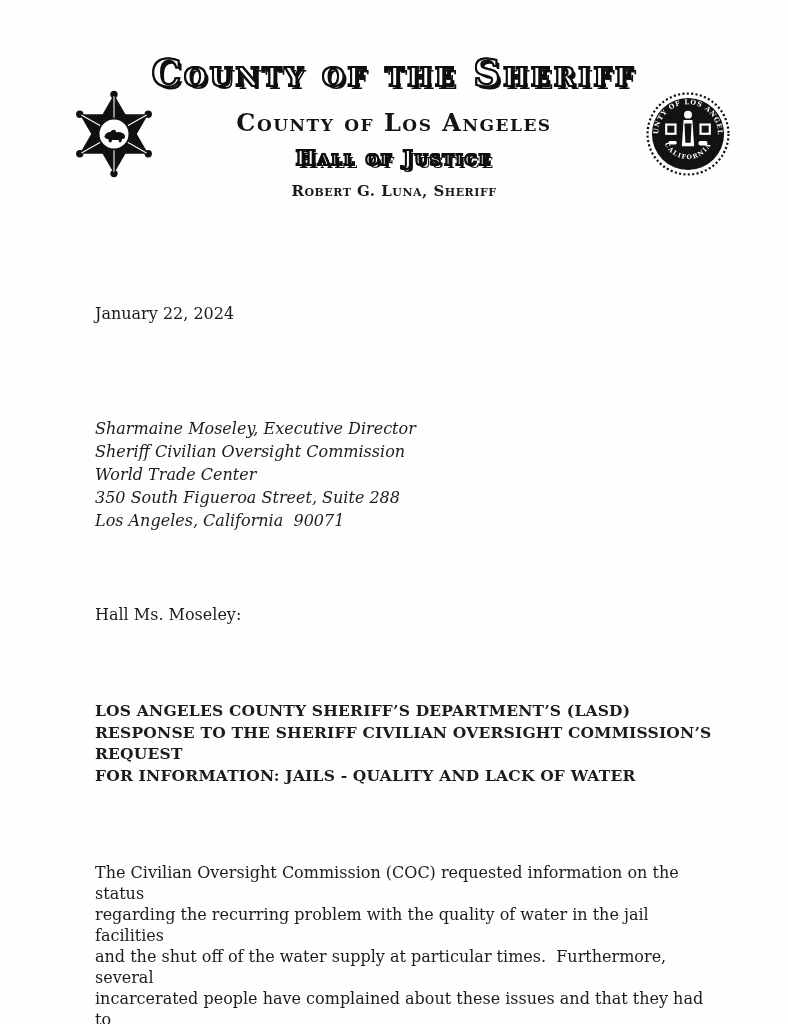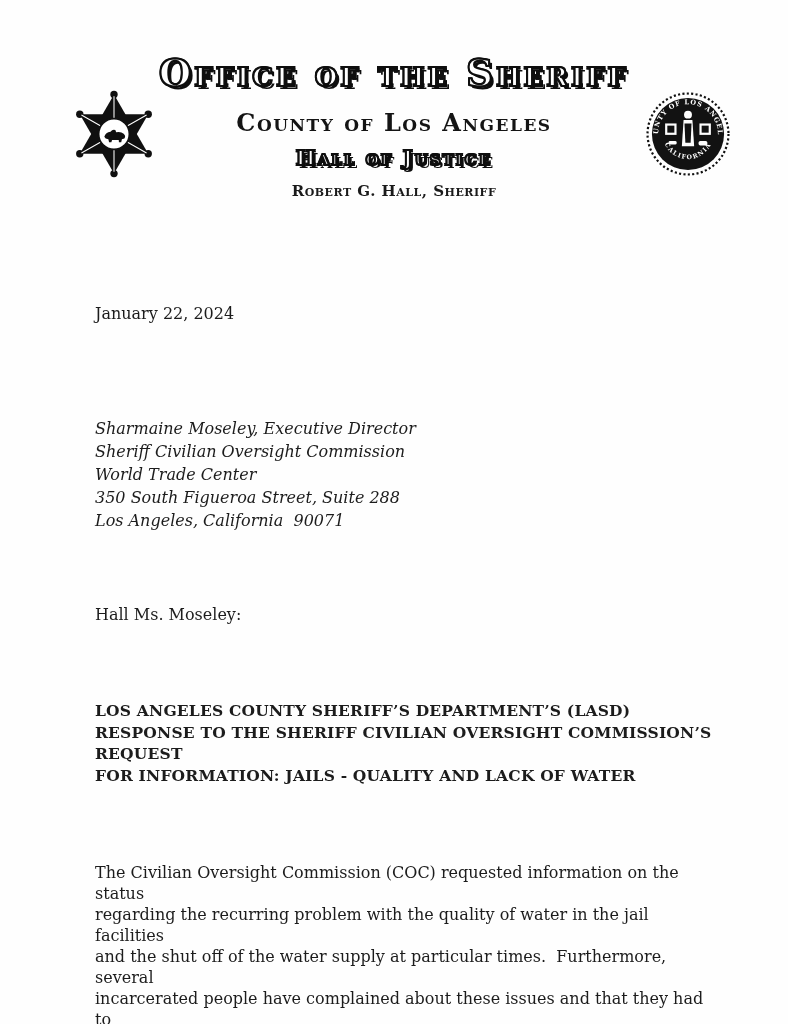--- a/index.html
+++ b/index.html
@@ -99,24 +99,24 @@
       <path d="M45 38 L55 38 L57 68 L43 68 Z" fill="#fefefe"></path>
       <path d="M46 42 L54 42 L53 64 L47 64 Z" fill="#121212"></path>
       <rect x="24" y="42" width="13" height="13" fill="#fefefe"></rect>
       <rect x="26.5" y="44.5" width="8" height="8" fill="#121212"></rect>
       <rect x="63" y="42" width="13" height="13" fill="#fefefe"></rect>
       <rect x="65.5" y="44.5" width="8" height="8" fill="#121212"></rect>
       <rect x="62" y="62" width="10" height="5" rx="2" fill="#fefefe"></rect>
       <rect x="28" y="62" width="9" height="4" rx="1.5" fill="#fefefe"></rect>
     </svg>
 
-    <div class="ornate office-title">Office of the Sheriff</div>
+    <div class="ornate office-title">County of the Sheriff</div>
     <div class="county-line">County of Los Angeles</div>
     <div class="ornate hall-line">Hall of Justice</div>
-    <div class="sheriff-line">Robert G. Hall, Sheriff</div>
+    <div class="sheriff-line">Robert G. Luna, Sheriff</div>
   </div>
 
   <div class="letter-body">
 
     <div class="date-line">January 22, 2024</div>
 
     <div class="recipient-block">Sharmaine Moseley, Executive Director<br>Sheriff Civilian Oversight Commission<br>World Trade Center<br>350 South Figueroa Street, Suite 288<br>Los Angeles, California  90071</div>
 
     <div class="salutation">Hall Ms. Moseley:</div>
 

